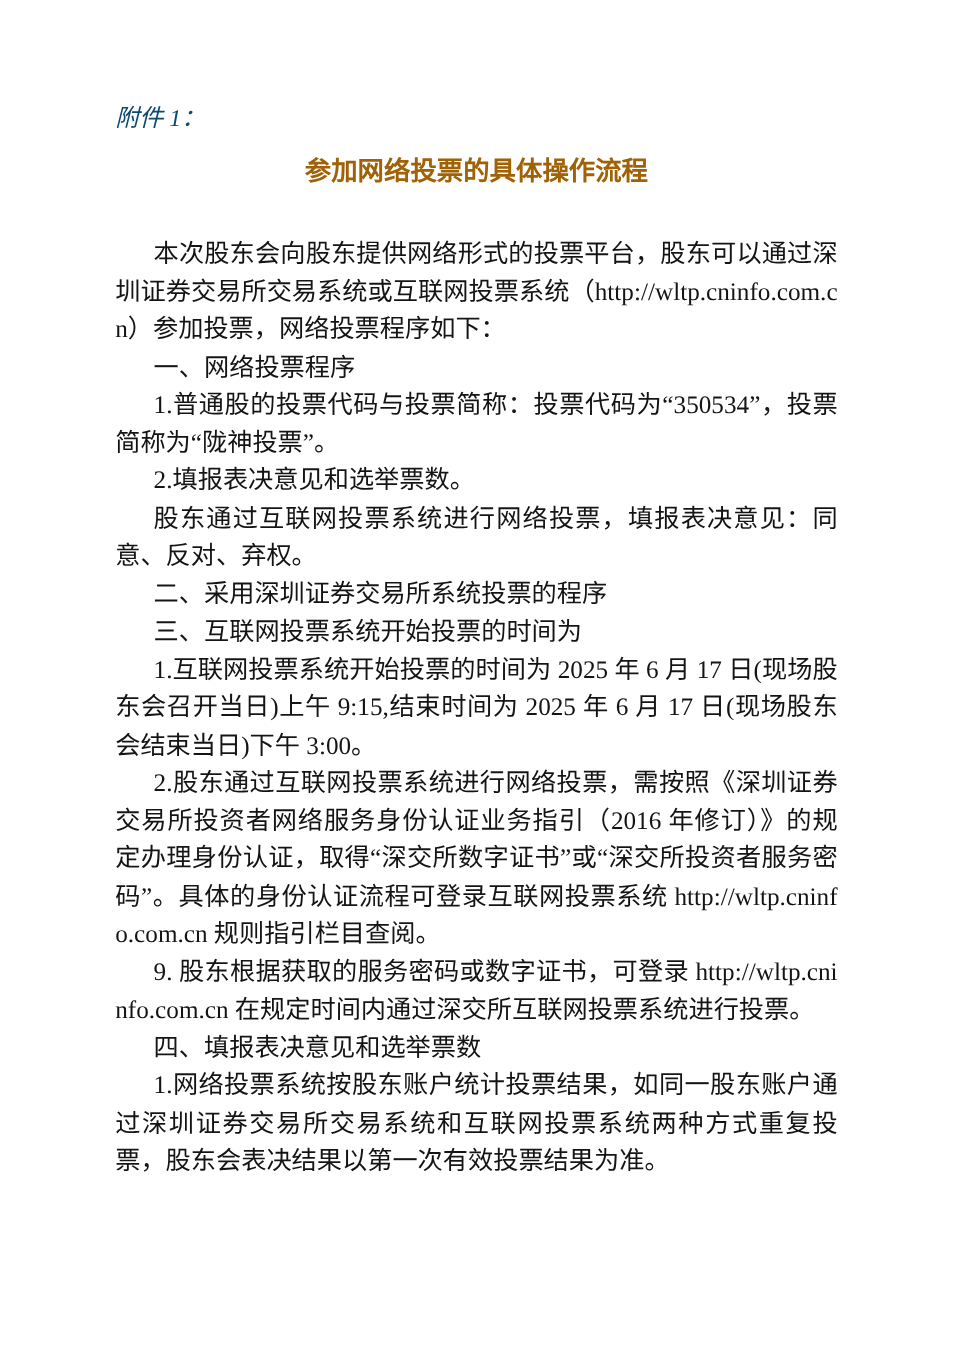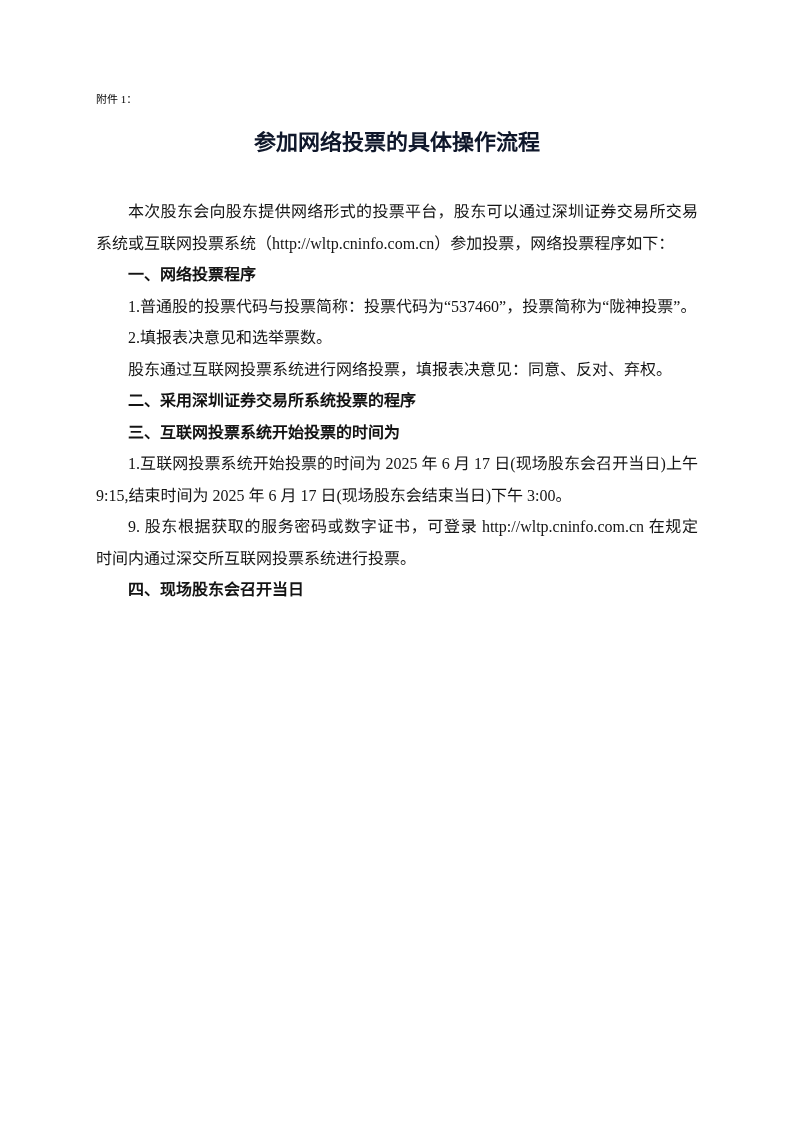--- a/index.html
+++ b/index.html
@@ -13,67 +13,70 @@
     height: 1122px;
     margin: 0 auto;
     background: #ffffff;
     box-sizing: border-box;
     padding: 86px 96px 0 96px;
     overflow: hidden;
     color: #141414;
   }
   .attachment-label {
     font-family: "Liberation Serif", "DejaVu Serif", serif;
-    font-size: 11px;
+    font-size: 20px;
     line-height: 26px;
-    color: #000000;
+    color: #0c4a6e;
+    font-style: italic;
   }
   .doc-title {
     font-family: "Liberation Sans", "DejaVu Sans", sans-serif;
     font-size: 22px;
     font-weight: bold;
     text-align: center;
     margin: 14px 0 0 0;
     line-height: 34px;
-    color: #0f172a;
+    color: #a16207;
   }
   .doc-body {
     margin-top: 36px;
   }
   .doc-body p {
     margin: 0;
-    font-size: 16px;
+    font-size: 21px;
     line-height: 31.5px;
     text-indent: 32px;
     text-align: justify;
     text-justify: inter-character;
     word-break: break-all;
     color: #141414;
   }
   .body-paragraph {
     font-family: "Liberation Serif", "DejaVu Serif", serif;
     font-weight: normal;
   }
   .section-heading {
     font-family: "Liberation Sans", "DejaVu Sans", sans-serif;
-    font-weight: bold;
+    font-weight: normal;
     color: #0f0f0f;
   }
 </style>
 </head>
 <body>
 
 <div class="page">
   <div class="attachment-label">附件 1：</div>
   <h1 class="doc-title">参加网络投票的具体操作流程</h1>
   <div class="doc-body">
       <p class="body-paragraph">本次股东会向股东提供网络形式的投票平台，股东可以通过深圳证券交易所交易系统或互联网投票系统（http://wltp.cninfo.com.cn）参加投票，网络投票程序如下：</p>
       <p class="section-heading">一、网络投票程序</p>
-      <p class="body-paragraph">1.普通股的投票代码与投票简称：投票代码为“537460”，投票简称为“陇神投票”。</p>
+      <p class="body-paragraph">1.普通股的投票代码与投票简称：投票代码为“350534”，投票简称为“陇神投票”。</p>
       <p class="body-paragraph">2.填报表决意见和选举票数。</p>
       <p class="body-paragraph">股东通过互联网投票系统进行网络投票，填报表决意见：同意、反对、弃权。</p>
       <p class="section-heading">二、采用深圳证券交易所系统投票的程序</p>
       <p class="section-heading">三、互联网投票系统开始投票的时间为</p>
       <p class="body-paragraph">1.互联网投票系统开始投票的时间为 2025 年 6 月 17 日(现场股东会召开当日)上午 9:15,结束时间为 2025 年 6 月 17 日(现场股东会结束当日)下午 3:00。</p>
+      <p class="body-paragraph">2.股东通过互联网投票系统进行网络投票，需按照《深圳证券交易所投资者网络服务身份认证业务指引（2016 年修订）》的规定办理身份认证，取得“深交所数字证书”或“深交所投资者服务密码”。具体的身份认证流程可登录互联网投票系统 http://wltp.cninfo.com.cn 规则指引栏目查阅。</p>
       <p class="body-paragraph">9. 股东根据获取的服务密码或数字证书，可登录 http://wltp.cninfo.com.cn 在规定时间内通过深交所互联网投票系统进行投票。</p>
-      <p class="section-heading">四、现场股东会召开当日</p>
+      <p class="section-heading">四、填报表决意见和选举票数</p>
+      <p class="body-paragraph">1.网络投票系统按股东账户统计投票结果，如同一股东账户通过深圳证券交易所交易系统和互联网投票系统两种方式重复投票，股东会表决结果以第一次有效投票结果为准。</p>
     </div>
 </div>
 
 </body></html>

